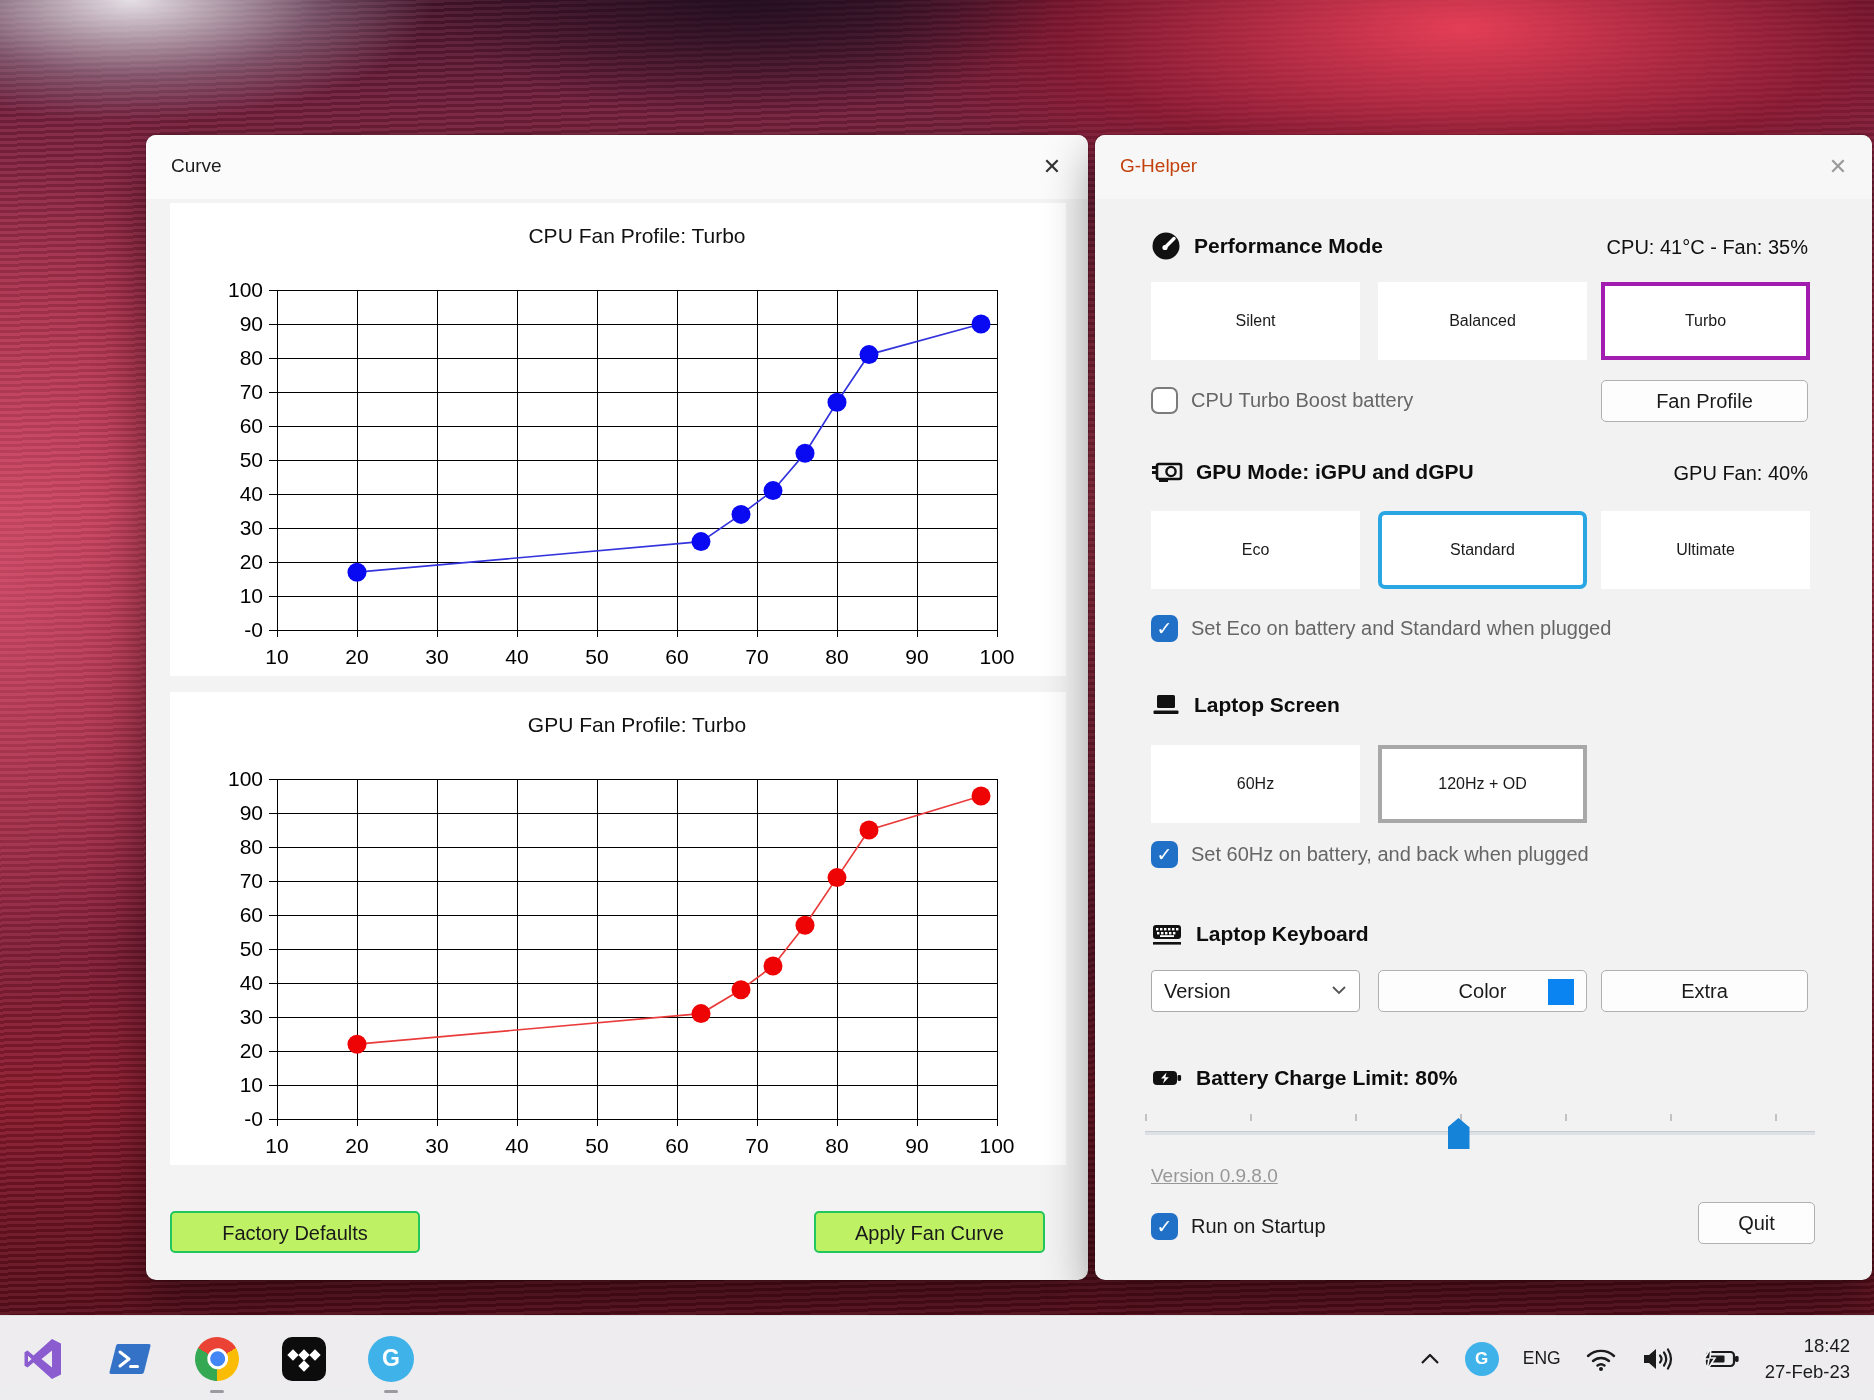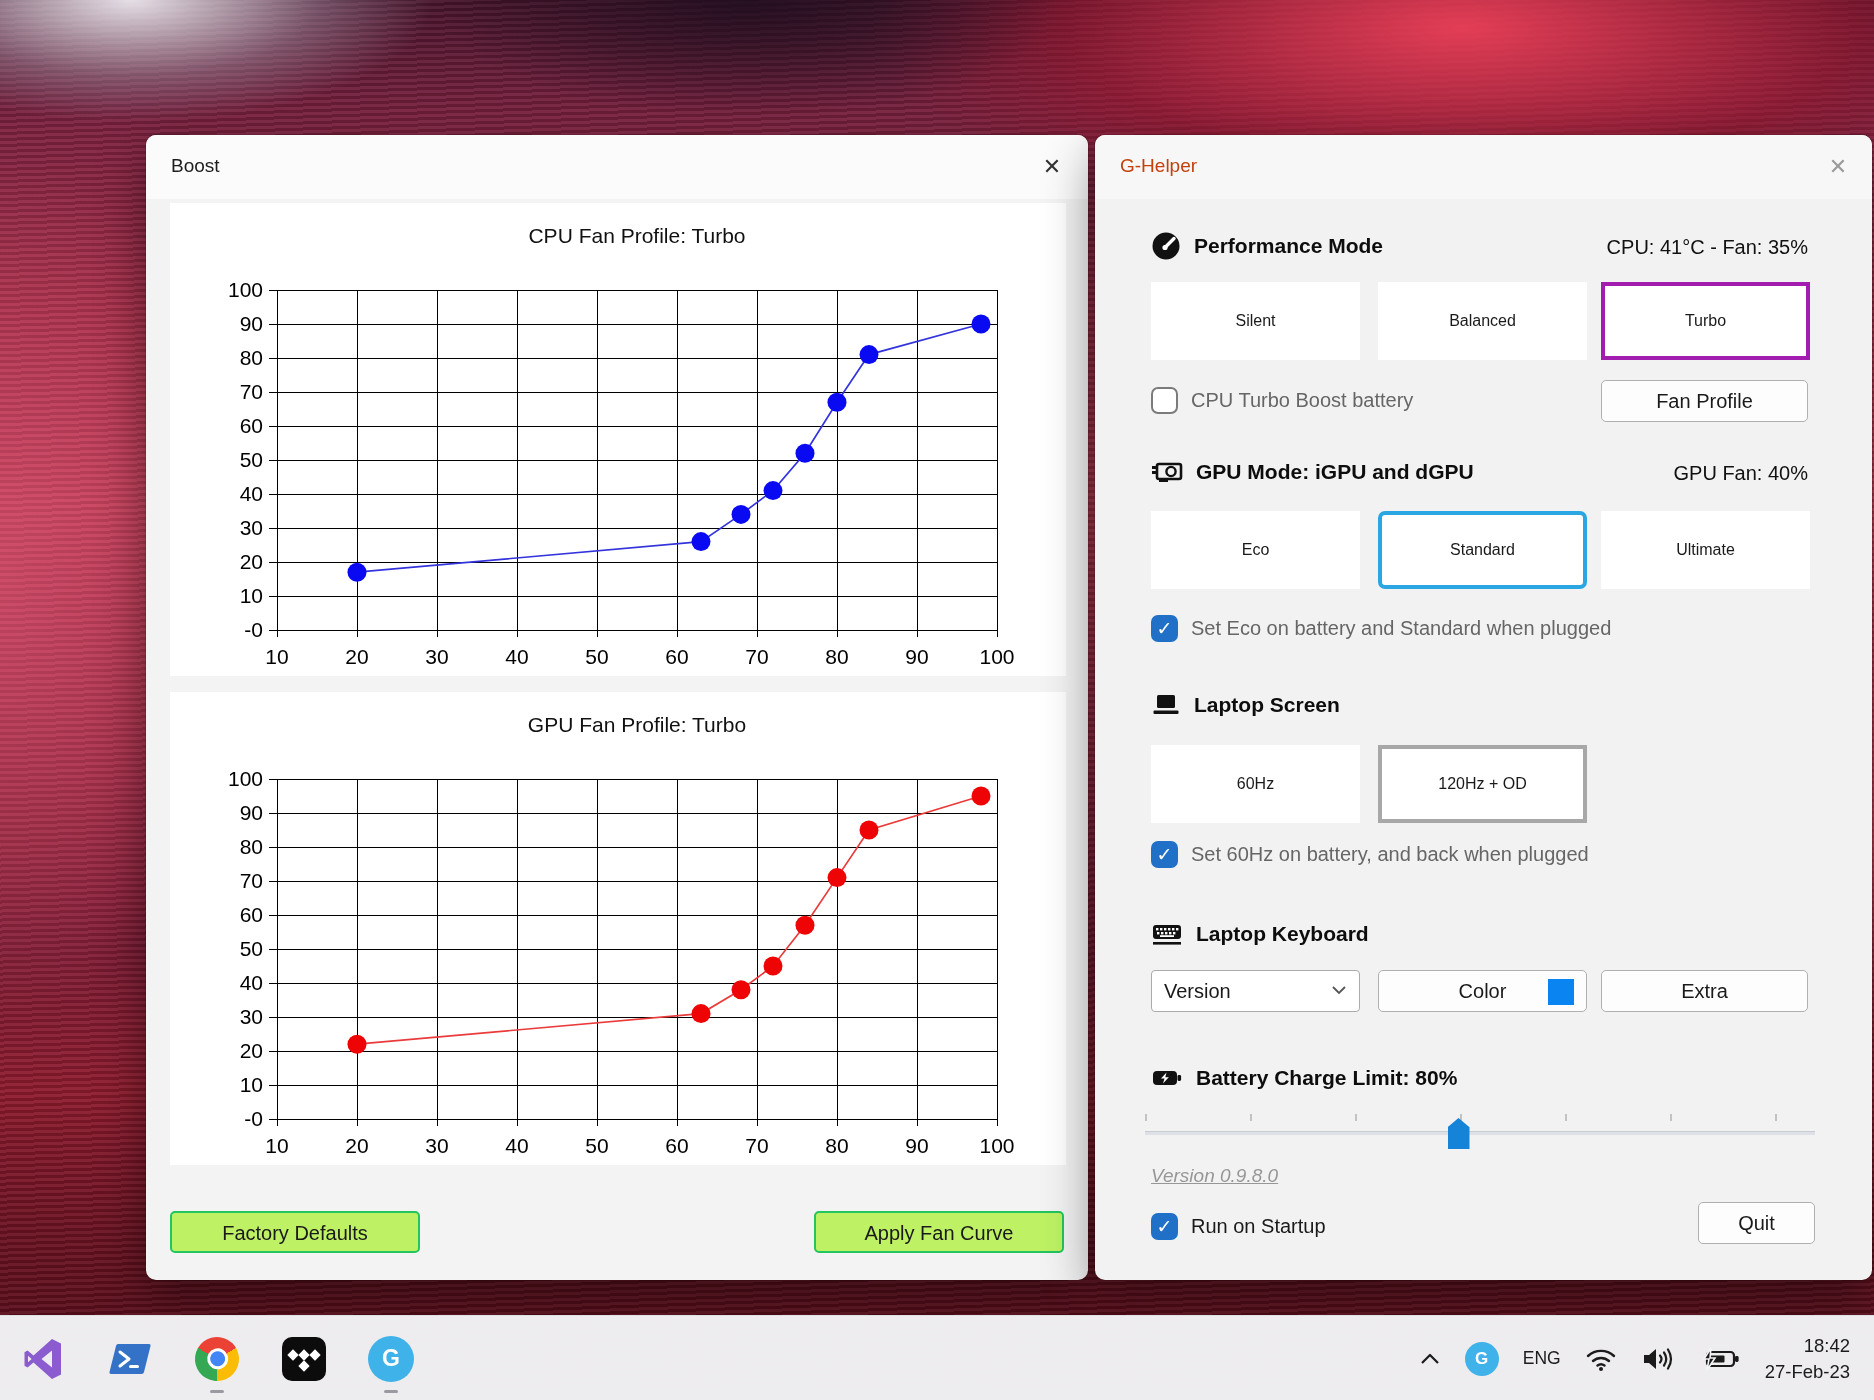--- a/index.html
+++ b/index.html
@@ -27,21 +27,21 @@
   #fans-window .title-text { color:#1d1d1d; }
   #fans-window .close-x { right:18px; color:#333; }
   .chart-panel { position:absolute; left:24px; width:896px; height:473px; background:#fff; }
   #cpu-chart-panel { top:68px; }
   #gpu-chart-panel { top:557px; }
   .chart-panel svg { display:block; width:896px; height:473px; }
   svg text { font-family:"Liberation Sans", sans-serif; }
   .fans-btn { position:absolute; top:1076px; height:42px; background:#bef264; border:2px solid #22c55e;
     border-radius:5px; font-size:20px; color:#1a1a1a; text-align:center; line-height:40px; }
   #factory-defaults-btn { left:24px; width:250px; }
-  #apply-fan-curve-btn { left:668px; width:250px; }
+  #apply-fan-curve-btn { left:668px; width:231px; }
 
   
   #ghelper-window { left:1095px; top:135px; width:777px; height:1145px; background:#f2f2f2; }
   #ghelper-window .titlebar { background:#f7f7f7; }
   #ghelper-window .title-text { color:#c2410c; }
   #ghelper-window .close-x { right:16px; color:#9a9a9a; }
   .gh-abs { position:absolute; }
   .gh-header { display:flex; align-items:center; gap:13px; font-size:21px; font-weight:bold; color:#0d0d0d; }
   .gh-header svg { flex:0 0 auto; }
   .gh-status { position:absolute; right:64px; font-size:20px; color:#111; }
@@ -94,21 +94,21 @@
   .tray-txt { font-size:17.5px; color:#1b1b1b; }
   .tray-g { width:34px; height:34px; border-radius:50%; background:#3fb2e9; color:#fff; font-weight:bold;
     font-size:17px; display:flex; align-items:center; justify-content:center; }
   #tray-clock { text-align:right; font-size:18.5px; color:#1b1b1b; line-height:26px; }
 </style>
 </head>
 <body>
 
 <div class="window" id="fans-window">
   <div class="titlebar">
-    <span class="title-text">Boost</span>
+    <span class="title-text">Curve</span>
     <span class="close-x">✕</span>
   </div>
   <div class="chart-panel" id="cpu-chart-panel">
     <svg viewBox="0 0 896 473">
         <text x="467" y="40" text-anchor="middle" font-size="21" fill="#111">CPU Fan Profile: Turbo</text>
         <g stroke="#000" stroke-width="1" shape-rendering="crispEdges">
           <line x1="107" y1="87" x2="107" y2="427"></line>
           <line x1="107" y1="427" x2="107" y2="434"></line>
           <line x1="187" y1="87" x2="187" y2="427"></line>
           <line x1="187" y1="427" x2="187" y2="434"></line>
@@ -380,21 +380,21 @@
     <div class="tick" style="left:0;"></div>
       <div class="tick" style="left:105px;"></div>
     <div class="tick" style="left:210px;"></div>
       <div class="tick" style="left:315px;"></div>
     <div class="tick" style="left:420px;"></div>
       <div class="tick" style="left:525px;"></div>
     <div class="tick" style="left:630px;"></div>
     <div class="thumb" id="slider-thumb" style="left: 47.5%;"></div>
   </div>
 
-  <a id="version-link" class="gh-abs" style="left:56px; top:1030px;font-style:italic;">Version 0.9.8.0</a>
+  <a id="version-link" class="gh-abs" style="left:56px; top:1030px;">Version 0.9.8.0</a>
   <div class="check-row" style="left:56px; top:1078px;">
     <span class="checkbox checked">
       <span class="mark">✓</span>
     </span>
     <span class="check-label dark">Run on Startup</span>
   </div>
   <div class="btn-small" id="quit-btn">Quit</div>
 </div>
 
 <div id="taskbar">

